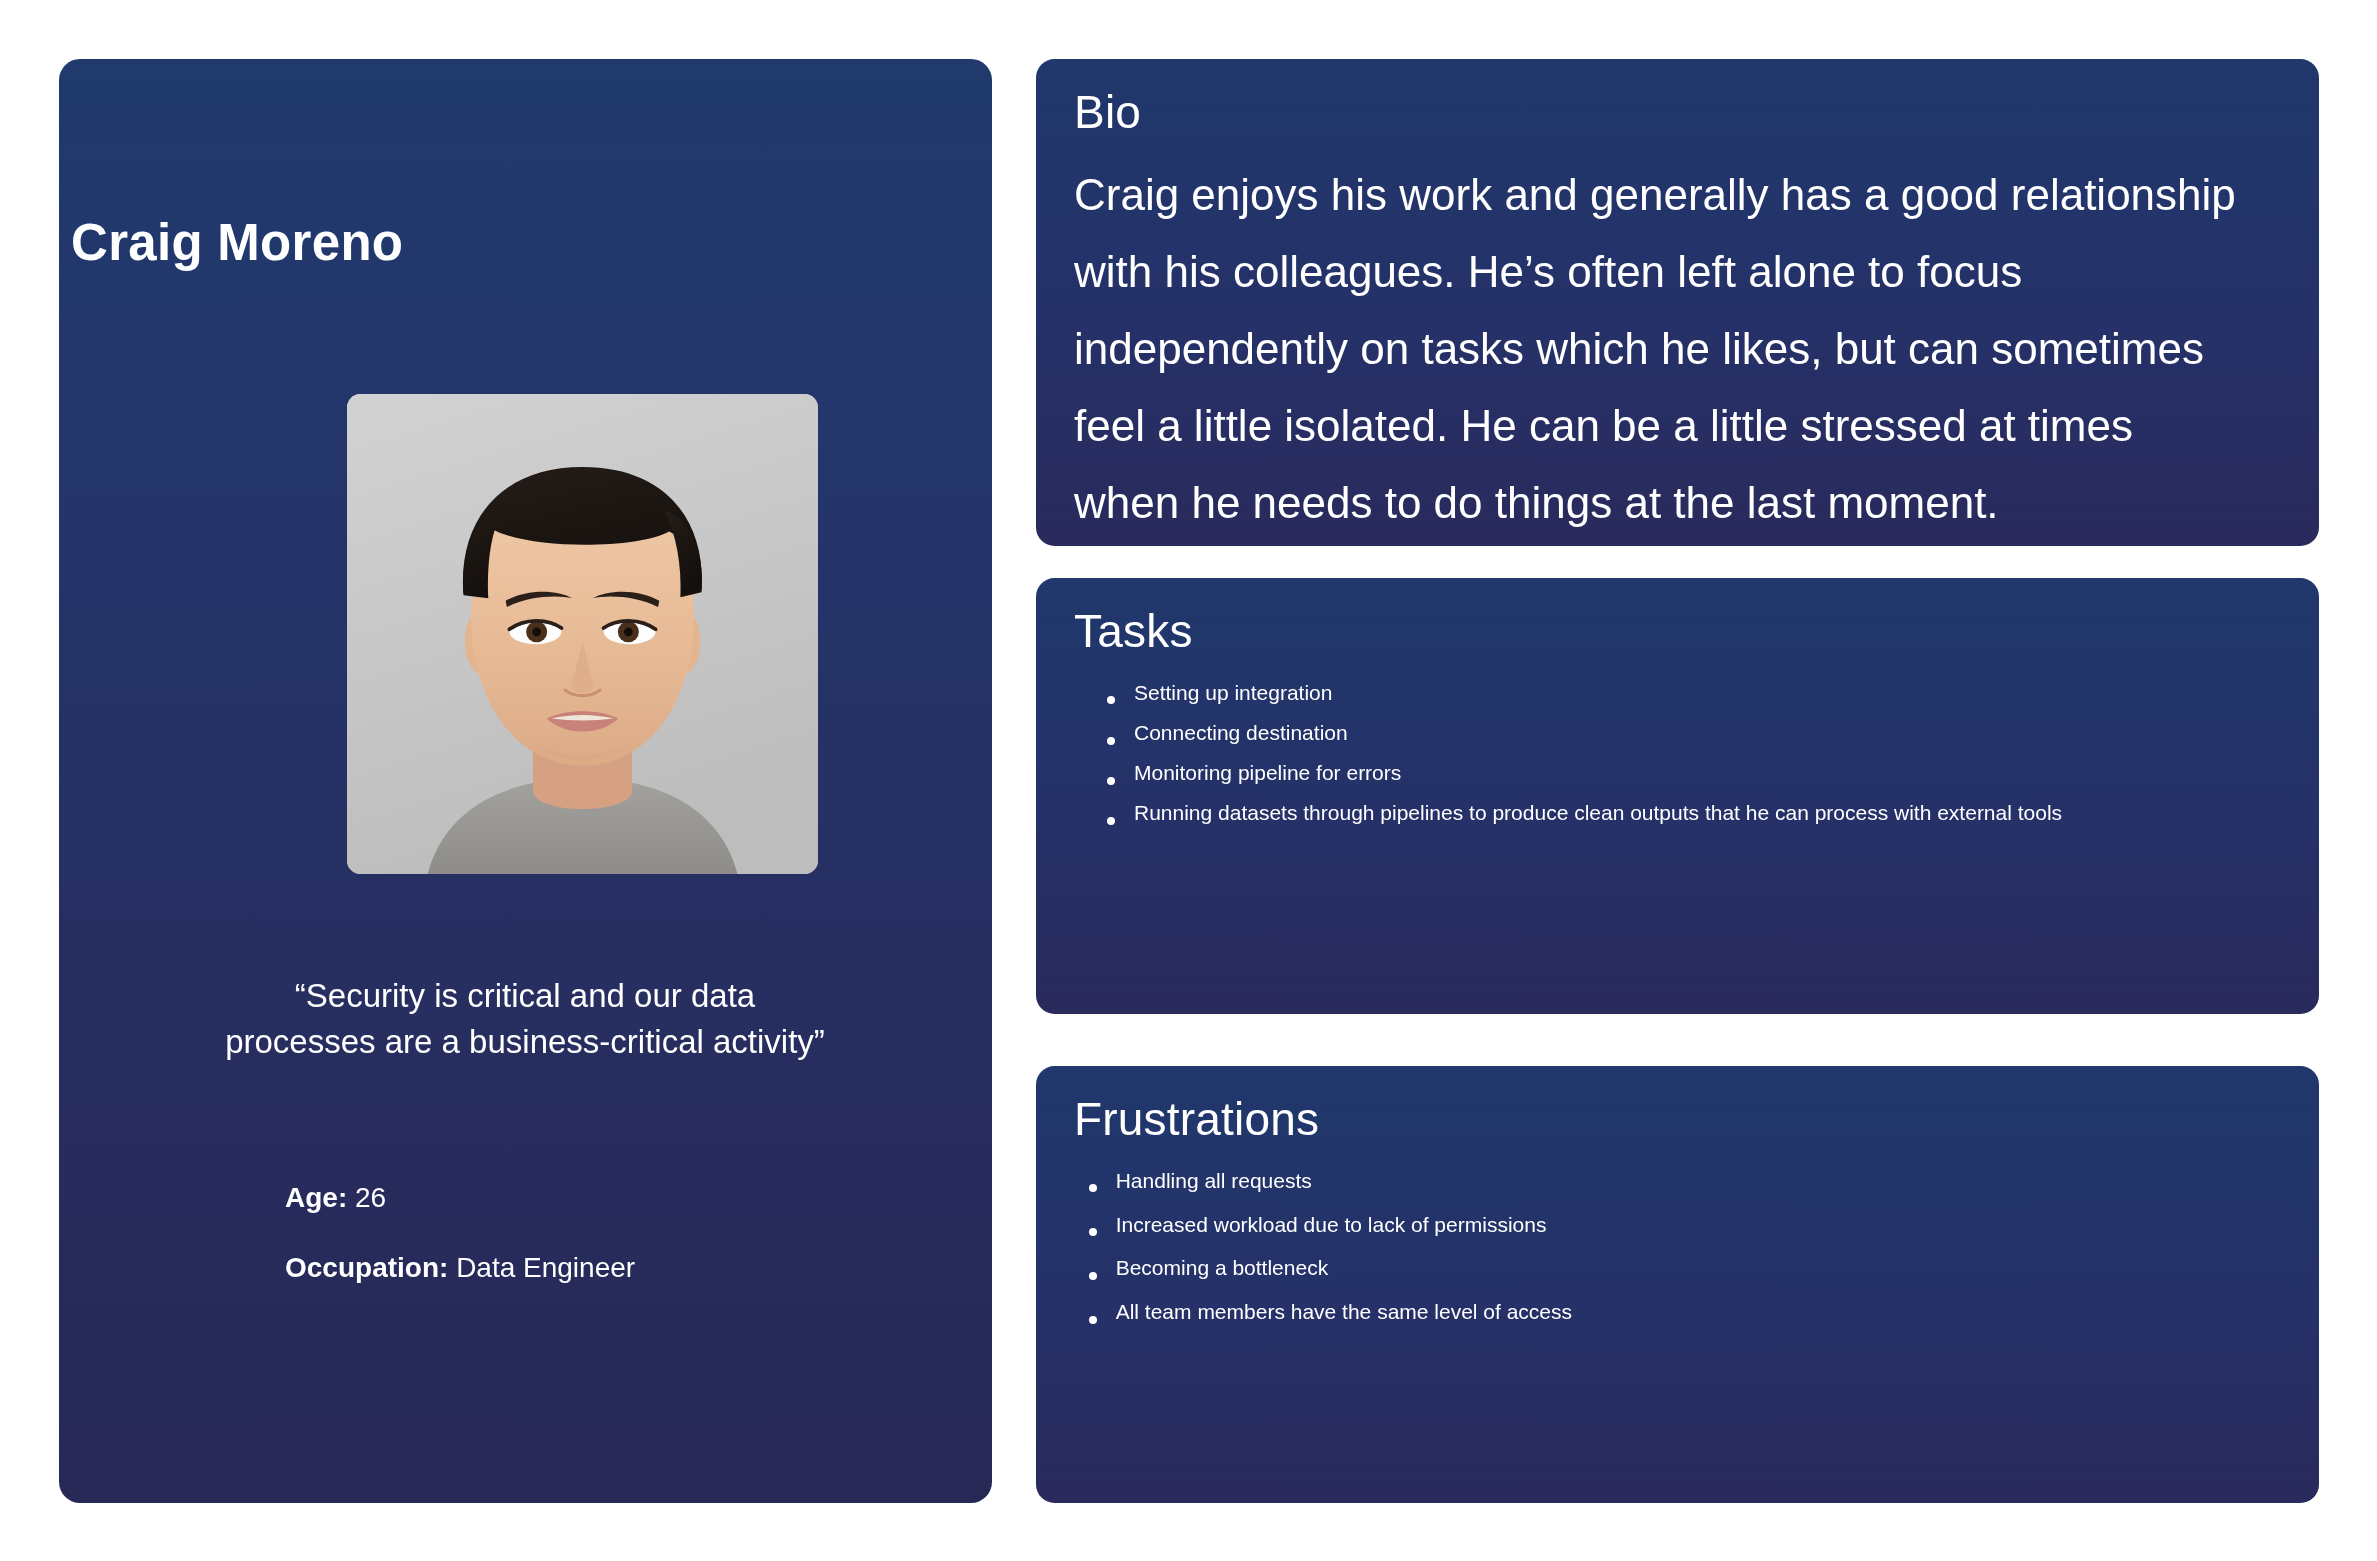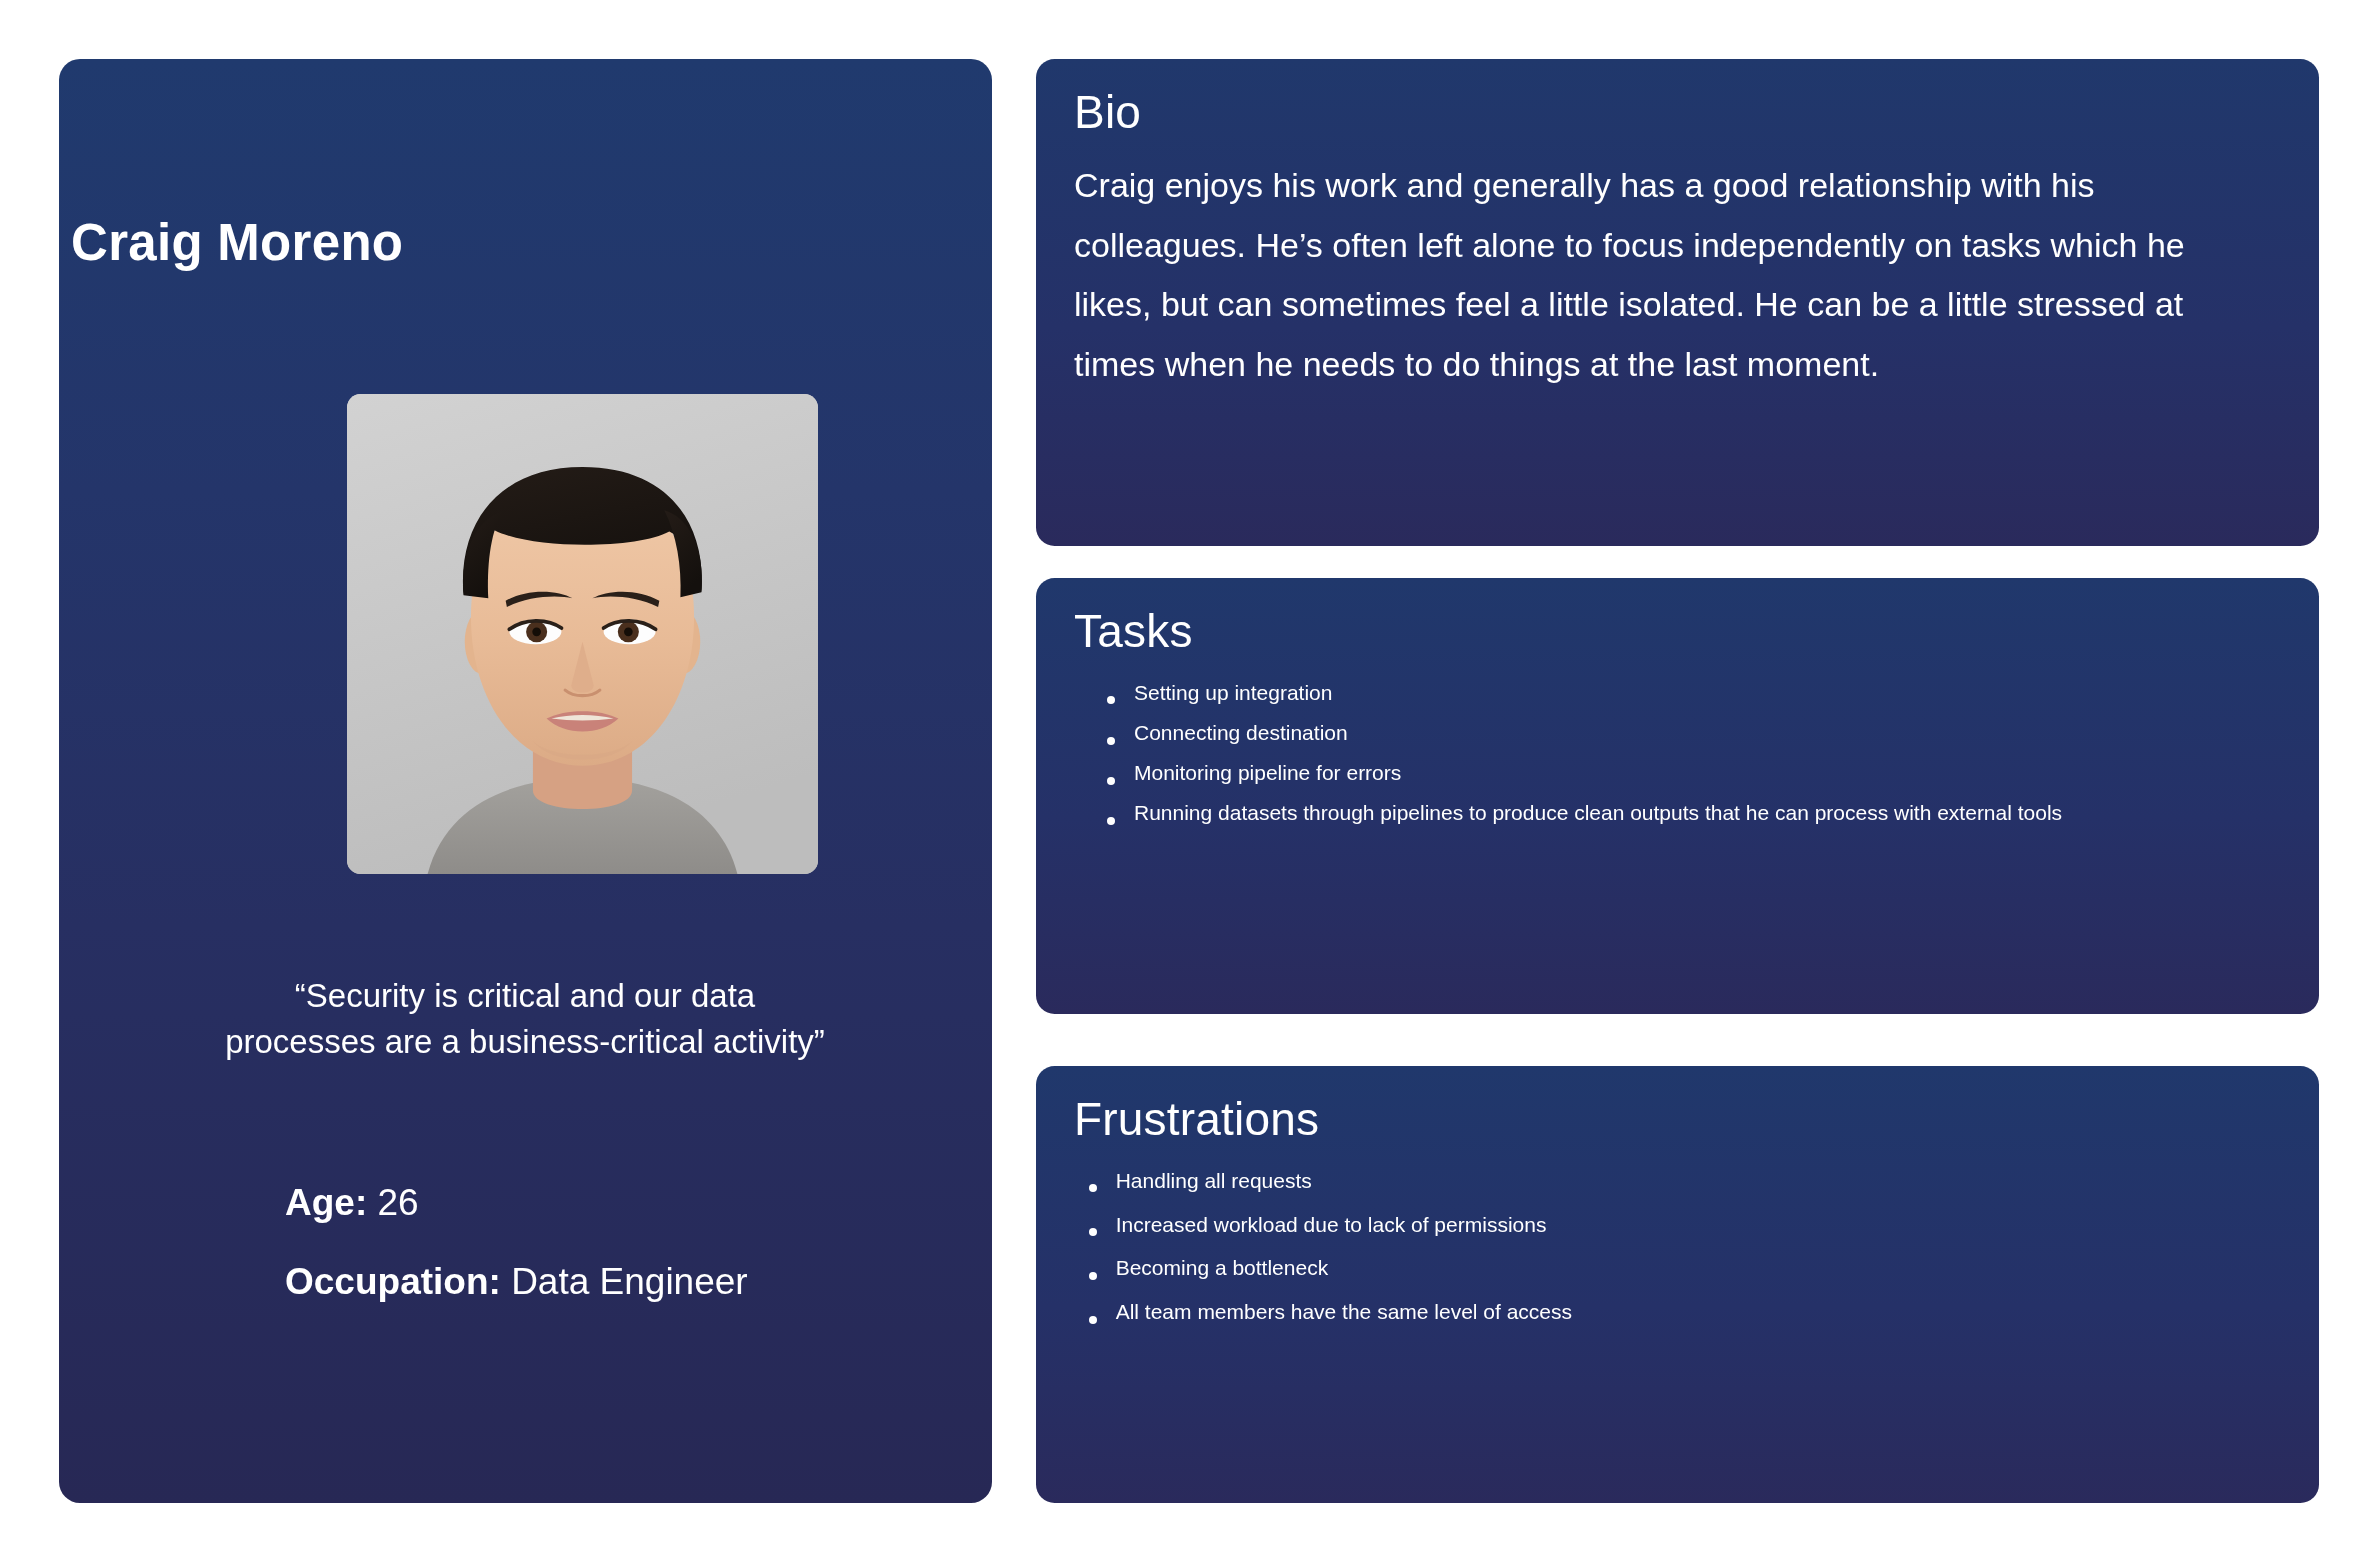--- a/index.html
+++ b/index.html
@@ -73,21 +73,21 @@
   }
 
   .persona-facts {
     position: absolute;
     left: 226px;
     top: 1125px;
     width: 682px;
   }
   .fact-row {
     color: #ffffff;
-    font-size: 37px;
+    font-size: 28px;
     line-height: 1;
     margin-bottom: 42px;
     white-space: nowrap;
   }
   .fact-row:last-child { margin-bottom: 0; }
   .fact-label {
     font-weight: 700;
   }
   .fact-value {
     font-weight: 400;
@@ -125,21 +125,21 @@
     font-weight: 400;
     line-height: 1;
     margin: 0 0 21px 0;
     letter-spacing: 0.2px;
   }
   .card-tasks .card-title,
   .card-frustrations .card-title { margin-bottom: 25px; }
 
   .bio-text {
     color: #ffffff;
-    font-size: 34px;
+    font-size: 44px;
     line-height: 1.75;
     margin: 0;
     max-width: 1165px;
   }
 
   .bullet-list {
     margin: 0;
     padding: 0;
     list-style: none;
     color: #ffffff;

